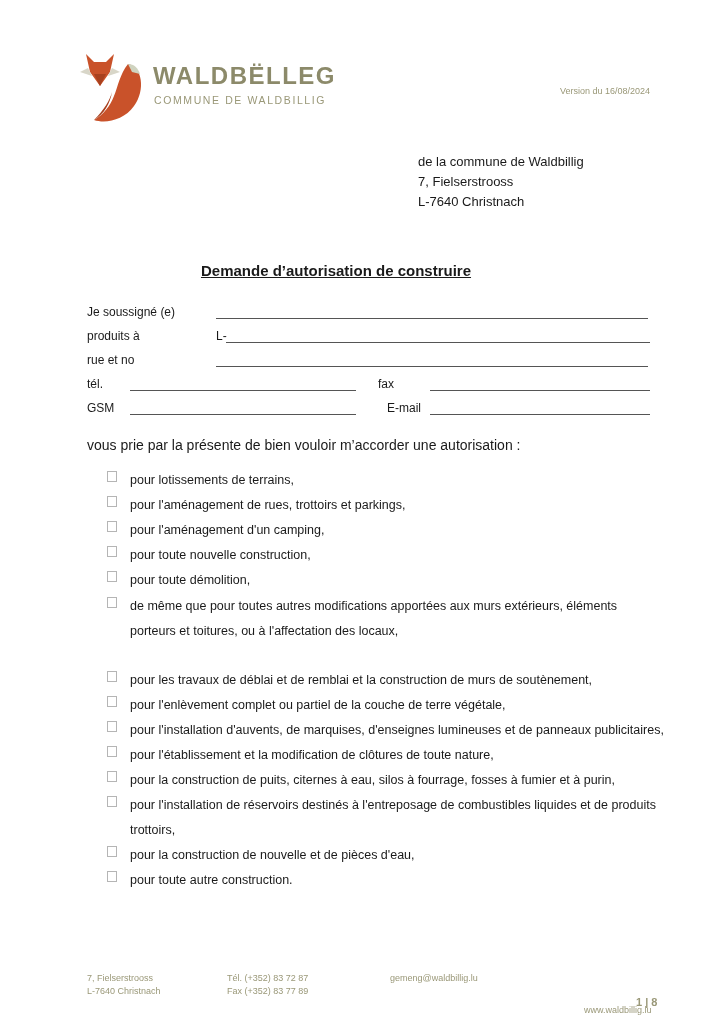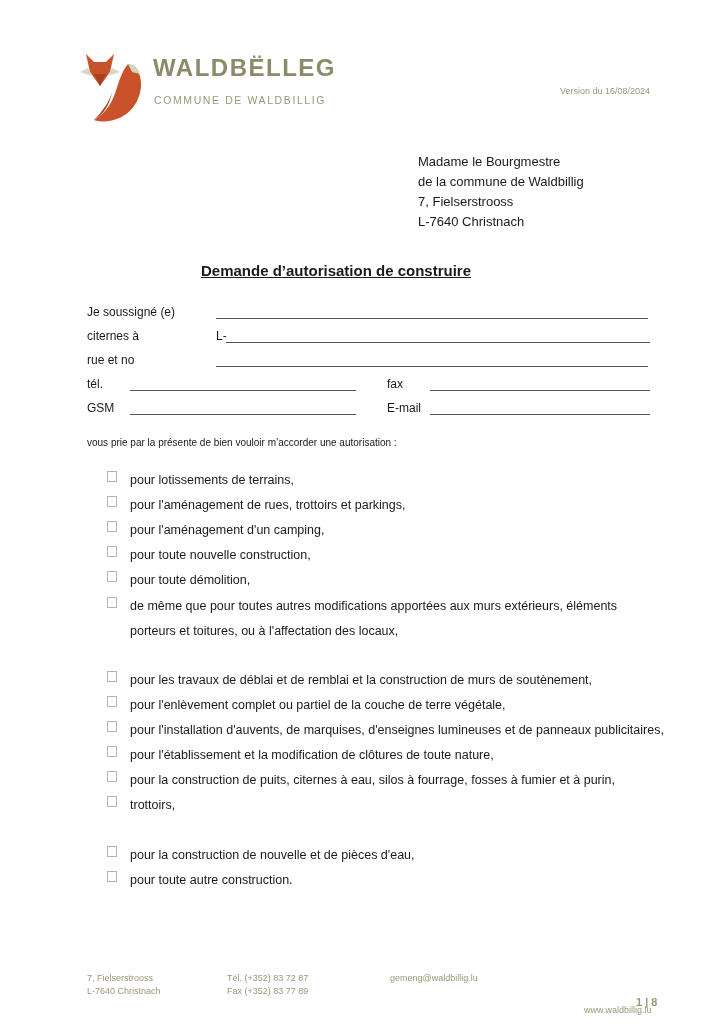--- a/index.html
+++ b/index.html
@@ -1,28 +1,28 @@
 <!DOCTYPE html>
 <html><head>
 <meta charset="utf-8">
 <style>
   html, body { margin: 0; padding: 0; background: #ffffff; }
   body { width: 724px; height: 1024px; position: relative; overflow: hidden;
          font-family: "Liberation Sans", sans-serif; color: #1a1a1a; }
   .abs { position: absolute; }
   .logo { left: 78px; top: 50px; width: 250px; height: 78px; }
-  .brand-name { left: 153px; top: 54px; font-size: 24px; letter-spacing: 1.5px; color: #8c8a6a; font-weight: bold; white-space: nowrap; }
+  .brand-name { left: 153px; top: 62px; font-size: 24px; letter-spacing: 1.5px; color: #8c8a6a; font-weight: bold; white-space: nowrap; }
   .brand-sub { left: 154px; top: 94px; font-size: 10.5px; letter-spacing: 1.6px; color: #9a9878; white-space: nowrap; }
   .version { left: 560px; top: 86px; font-size: 9px; color: #9a9878; }
   .addr { left: 418px; top: 152px; font-size: 13px; line-height: 20px; }
   .addr div { white-space: nowrap; }
   .title { left: 0; width: 672px; top: 262px; text-align: center; font-size: 15px; font-weight: bold; text-decoration: underline; }
   .field-label { font-size: 12px; white-space: nowrap; }
   .line { border-bottom: 1px solid #555; height: 0; }
-  .intro { left: 87px; top: 437px; font-size: 10px; white-space: nowrap; }
+  .intro { left: 87px; top: 437px; font-size: 14px; white-space: nowrap; }
   .opt { position: absolute; left: 105px; font-size: 12.5px; white-space: nowrap; }
   .opt .cb { display: inline-block; width: 8px; height: 9px; border: 1px solid #b5b5b5; position: absolute; left: 2px; top: 3px; }
   .opt .txt { position: absolute; left: 25px; top: 0; line-height: 25px; }
   .footer { font-size: 9px; color: #9a9878; line-height: 13px; white-space: nowrap; }
   .pager { left: 636px; top: 996px; font-size: 11px; color: #9a9878; font-weight: bold; }
 </style>
 </head>
 <body>
 
 <div class="abs logo">
@@ -34,41 +34,40 @@
     <path d="M48,14 C62,16 66,40 54,56 C44,70 26,74 14,70 C24,64 30,56 34,46 C38,36 40,24 48,14 Z" fill="#c9522a"></path>
     <path d="M48,14 C54,14 58,18 60,24 L52,22 Z" fill="#cfd3bf"></path>
     <path d="M14,70 C24,60 30,50 32,42 C30,54 24,64 14,70 Z" fill="#a8411f"></path>
   </svg>
 </div>
 <div class="abs brand-name">WALDBËLLEG</div>
 <div class="abs brand-sub">COMMUNE DE WALDBILLIG</div>
 <div class="abs version">Version du 16/08/2024</div>
 
 <div class="abs addr">
-  <div>Madame le Bourgmestre</div>
   <div>de la commune de Waldbillig</div>
   <div>7, Fielserstrooss</div>
   <div>L-7640 Christnach</div>
 </div>
 
 <div class="abs title">Demande d’autorisation de construire</div>
 
 <div class="abs field-label" style="left:87px;top:305px;">Je soussigné (e)</div>
 <div class="abs line" style="left:216px;top:318px;width:432px;"><span></span></div>
 
-<div class="abs field-label" style="left:87px;top:329px;">citernes à</div>
+<div class="abs field-label" style="left:87px;top:329px;">produits à</div>
 <div class="abs field-label" style="left:216px;top:329px;">L-</div>
 <div class="abs line" style="left:226px;top:342px;width:424px;"><span></span></div>
 
 <div class="abs field-label" style="left:87px;top:353px;">rue et no</div>
 <div class="abs line" style="left:216px;top:366px;width:432px;"><span></span></div>
 
 <div class="abs field-label" style="left:87px;top:377px;">tél.</div>
 <div class="abs line" style="left:130px;top:390px;width:226px;"><span></span></div>
-<div class="abs field-label" style="left:387px;top:377px;">fax</div>
+<div class="abs field-label" style="left:378px;top:377px;">fax</div>
 <div class="abs line" style="left:430px;top:390px;width:220px;"><span></span></div>
 
 <div class="abs field-label" style="left:87px;top:401px;">GSM</div>
 <div class="abs line" style="left:130px;top:414px;width:226px;"><span></span></div>
 <div class="abs field-label" style="left:387px;top:401px;">E-mail</div>
 <div class="abs line" style="left:430px;top:414px;width:220px;"><span></span></div>
 
 <div class="abs intro">vous prie par la présente de bien vouloir m’accorder une autorisation :</div>
 
 <div class="opt" style="top:468px;">
@@ -134,20 +133,21 @@
 </div>
 <div class="opt" style="top:768px;">
   <span class="cb"></span>
   <div class="txt">
       <div>pour la construction de puits, citernes à eau, silos à fourrage, fosses à fumier et à purin,</div>
     </div>
 </div>
 <div class="opt" style="top:793px;">
   <span class="cb"></span>
   <div class="txt">
+    <div>pour l'installation de réservoirs destinés à l'entreposage de combustibles liquides et de produits</div>
     <div>trottoirs,</div>
   </div>
 </div>
 <div class="opt" style="top:843px;">
   <span class="cb"></span>
   <div class="txt">
       <div>pour la construction de nouvelle et de pièces d'eau,</div>
     </div>
 </div>
 <div class="opt" style="top:868px;">

